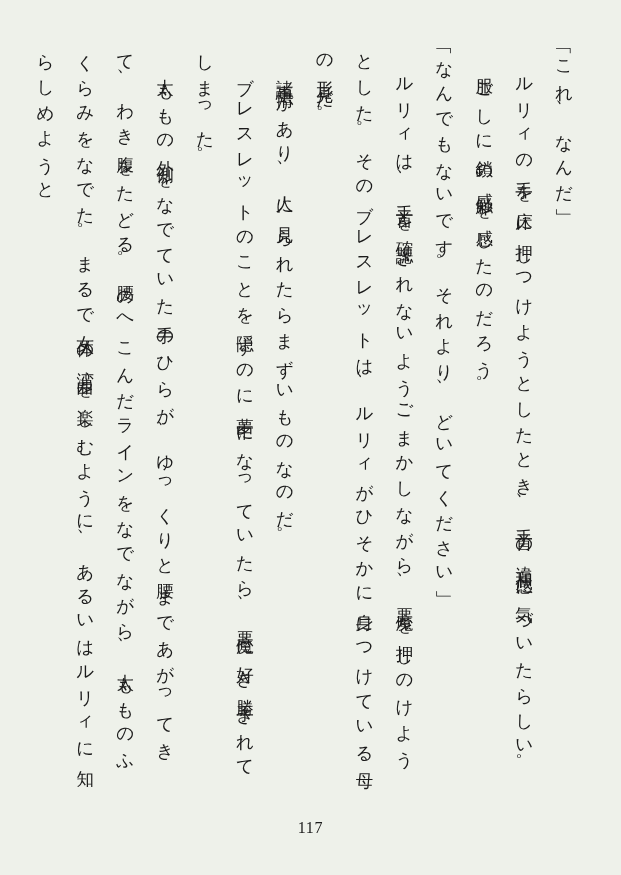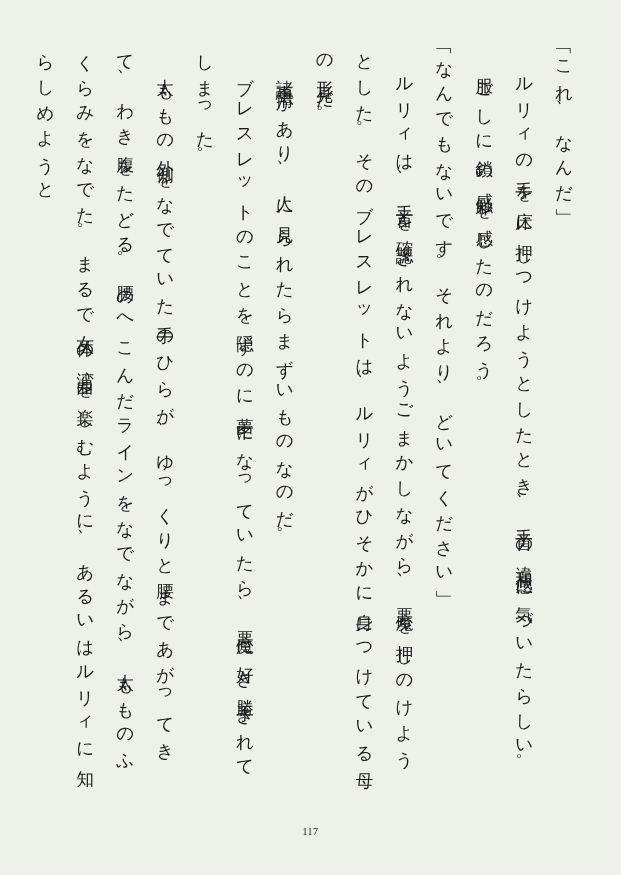--- a/index.html
+++ b/index.html
@@ -52,21 +52,21 @@
     padding: 0;
     text-align: start;
     white-space: normal;
   }
   .page-number {
     position: absolute;
     bottom: 38px;
     left: 0;
     right: 0;
     text-align: center;
-    font-size: 10px;
+    font-size: 16px;
     letter-spacing: 0.04em;
     font-family: "Liberation Serif", "DejaVu Serif", serif;
     color: #1b1b1b;
   }
 </style>
 </head>
 <body>
 
 <div class="page">
 

